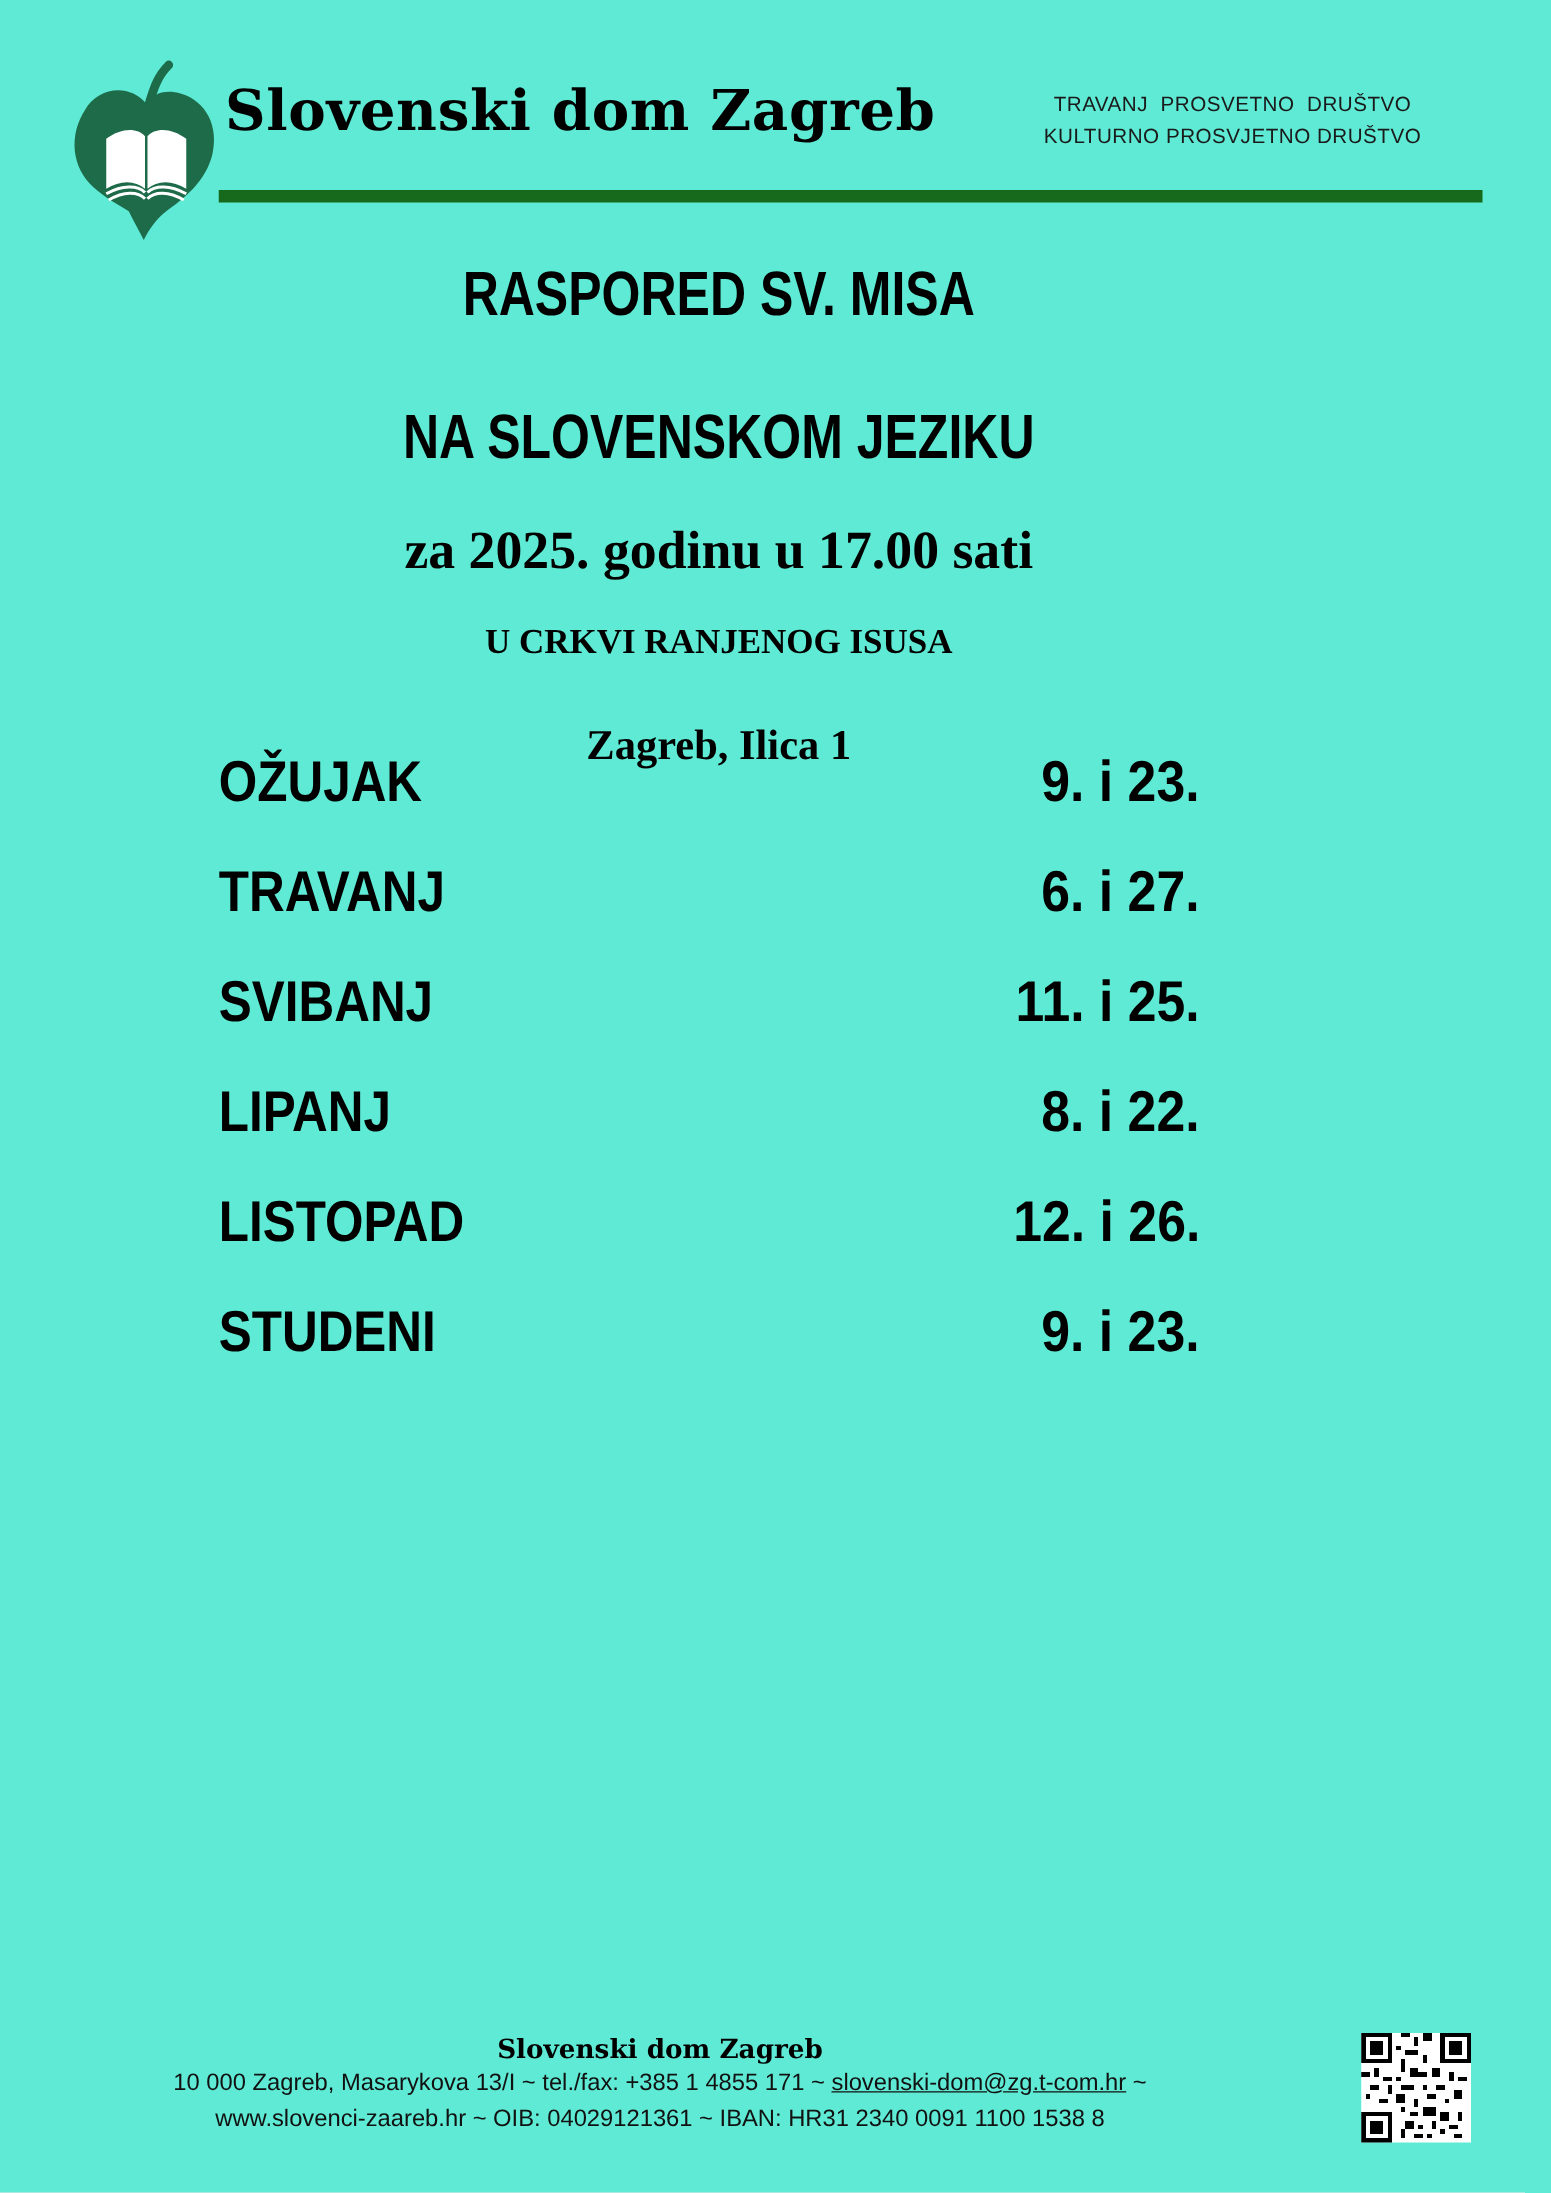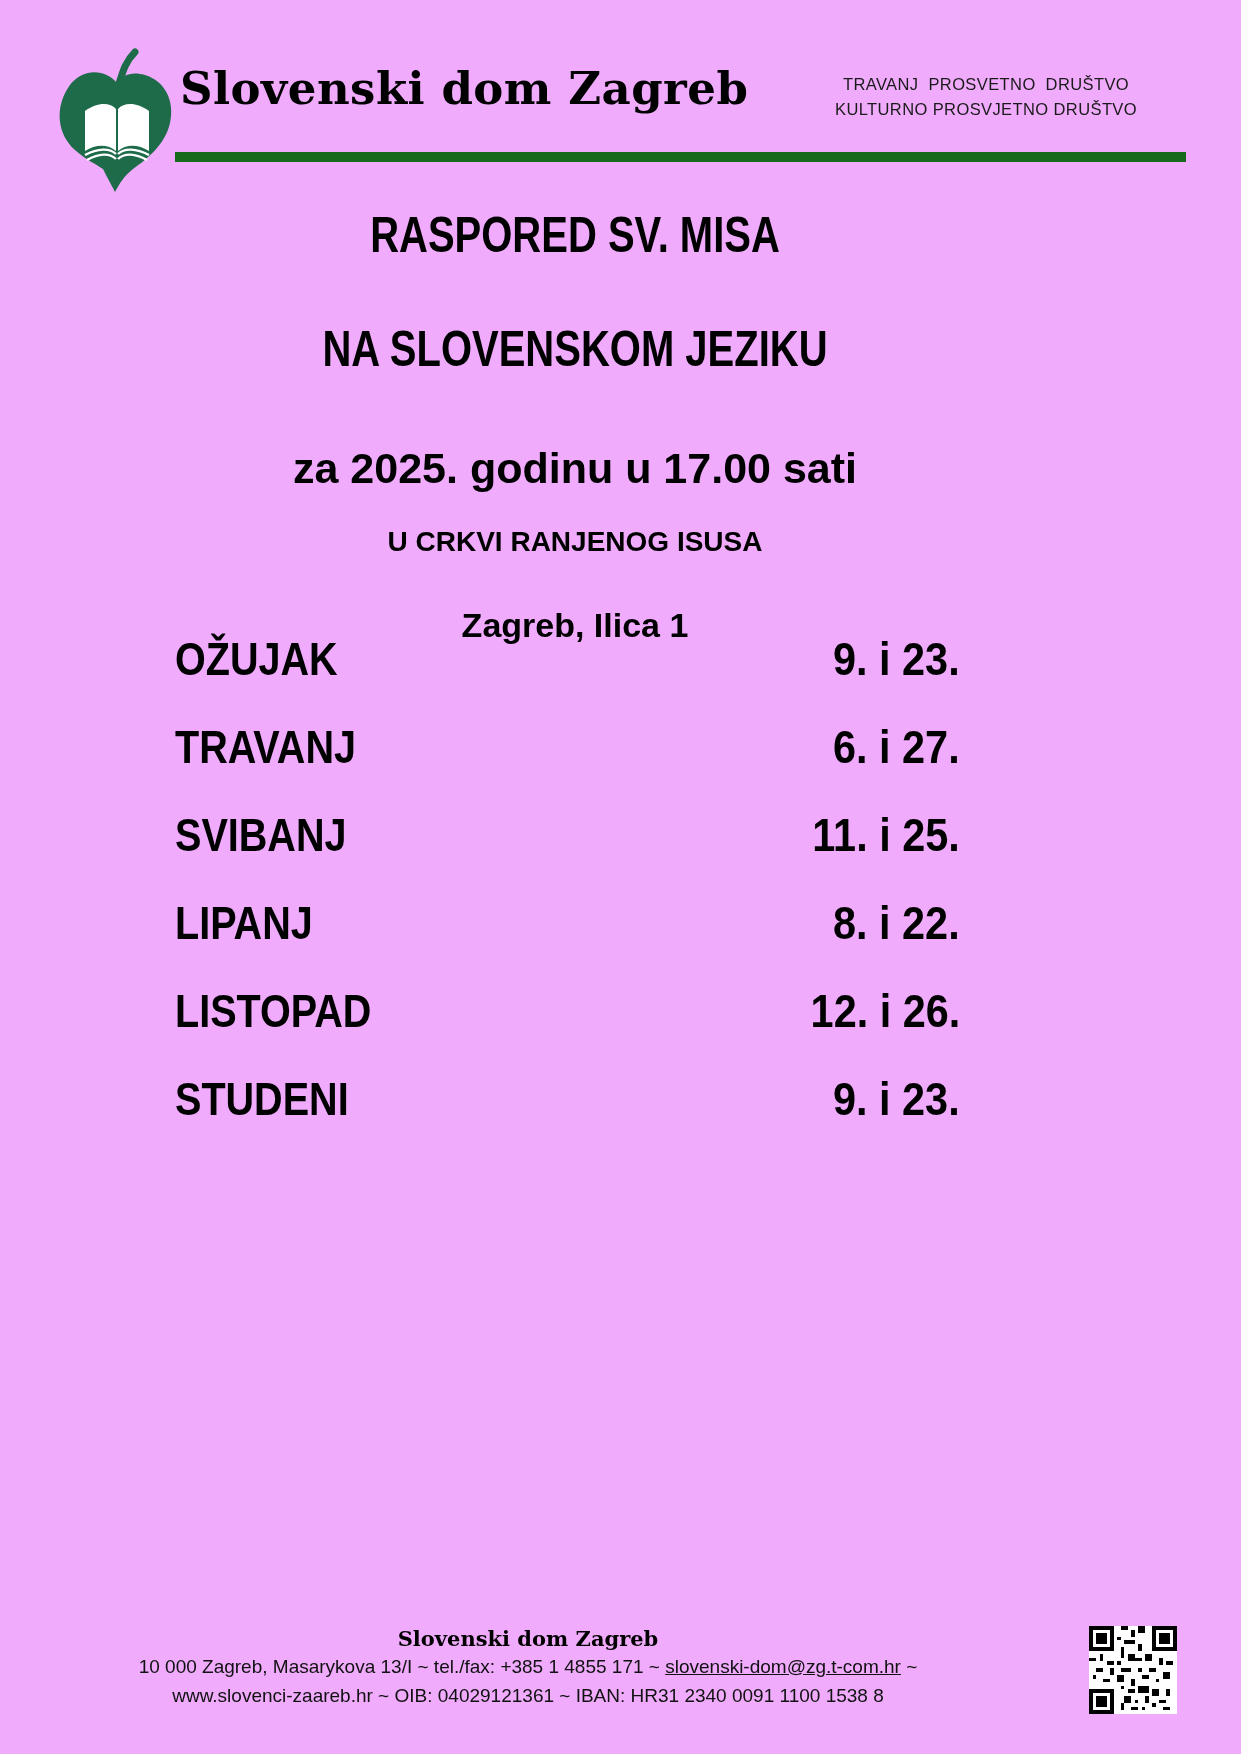--- a/index.html
+++ b/index.html
@@ -1,19 +1,19 @@
 <!DOCTYPE html>
 <html><head>
 <meta charset="utf-8">
 <style>
   html,body{margin:0;padding:0;background:#e8e8e8;}
   .page{
     position:relative;
     width:1241px;height:1754px;
-    background:#f0abfc;
+    background:#5eead4;
     margin:0 auto;
     font-family:"Liberation Sans",sans-serif;
     color:#000;
     overflow:hidden;
   }
 
   
   .logo{position:absolute;left:42px;top:44px;width:150px;height:152px;}
   .org-name{
     position:absolute;left:180px;top:62px;width:560px;
@@ -33,29 +33,29 @@
 
   
   .titles{position:absolute;left:165px;top:0;width:820px;text-align:center;}
   .t{position:absolute;left:0;width:820px;white-space:nowrap;}
   .t-sans{
     font-weight:bold;font-size:50px;
     transform:scaleX(.8);transform-origin:center top;
   }
   .t1{top:206px;}
   .t2{top:320px;}
-  .t-serif{font-family:Liberation Sans, sans-serif;font-weight:bold;margin-top:28px;}
+  .t-serif{font-family:Liberation Serif, serif;font-weight:bold;}
   .t3{top:416px;font-size:43px;}
   .t4{top:498px;font-size:28px;}
   .t5{top:578px;font-size:34px;}
 
   
   .schedule{position:absolute;left:175px;top:598px;width:785px;}
   .row{
-    display:flex;justify-content:space-between;align-items:flex-end;
+    display:flex;justify-content:space-between;align-items:flex-start;
     height:88px;
   }
   .month,.dates{
     font-weight:bold;font-size:46px;white-space:nowrap;
   }
   .month{transform:scaleX(.86);transform-origin:left center;}
   .dates{transform:scaleX(.9);transform-origin:right center;}
 
   
   .footer{

